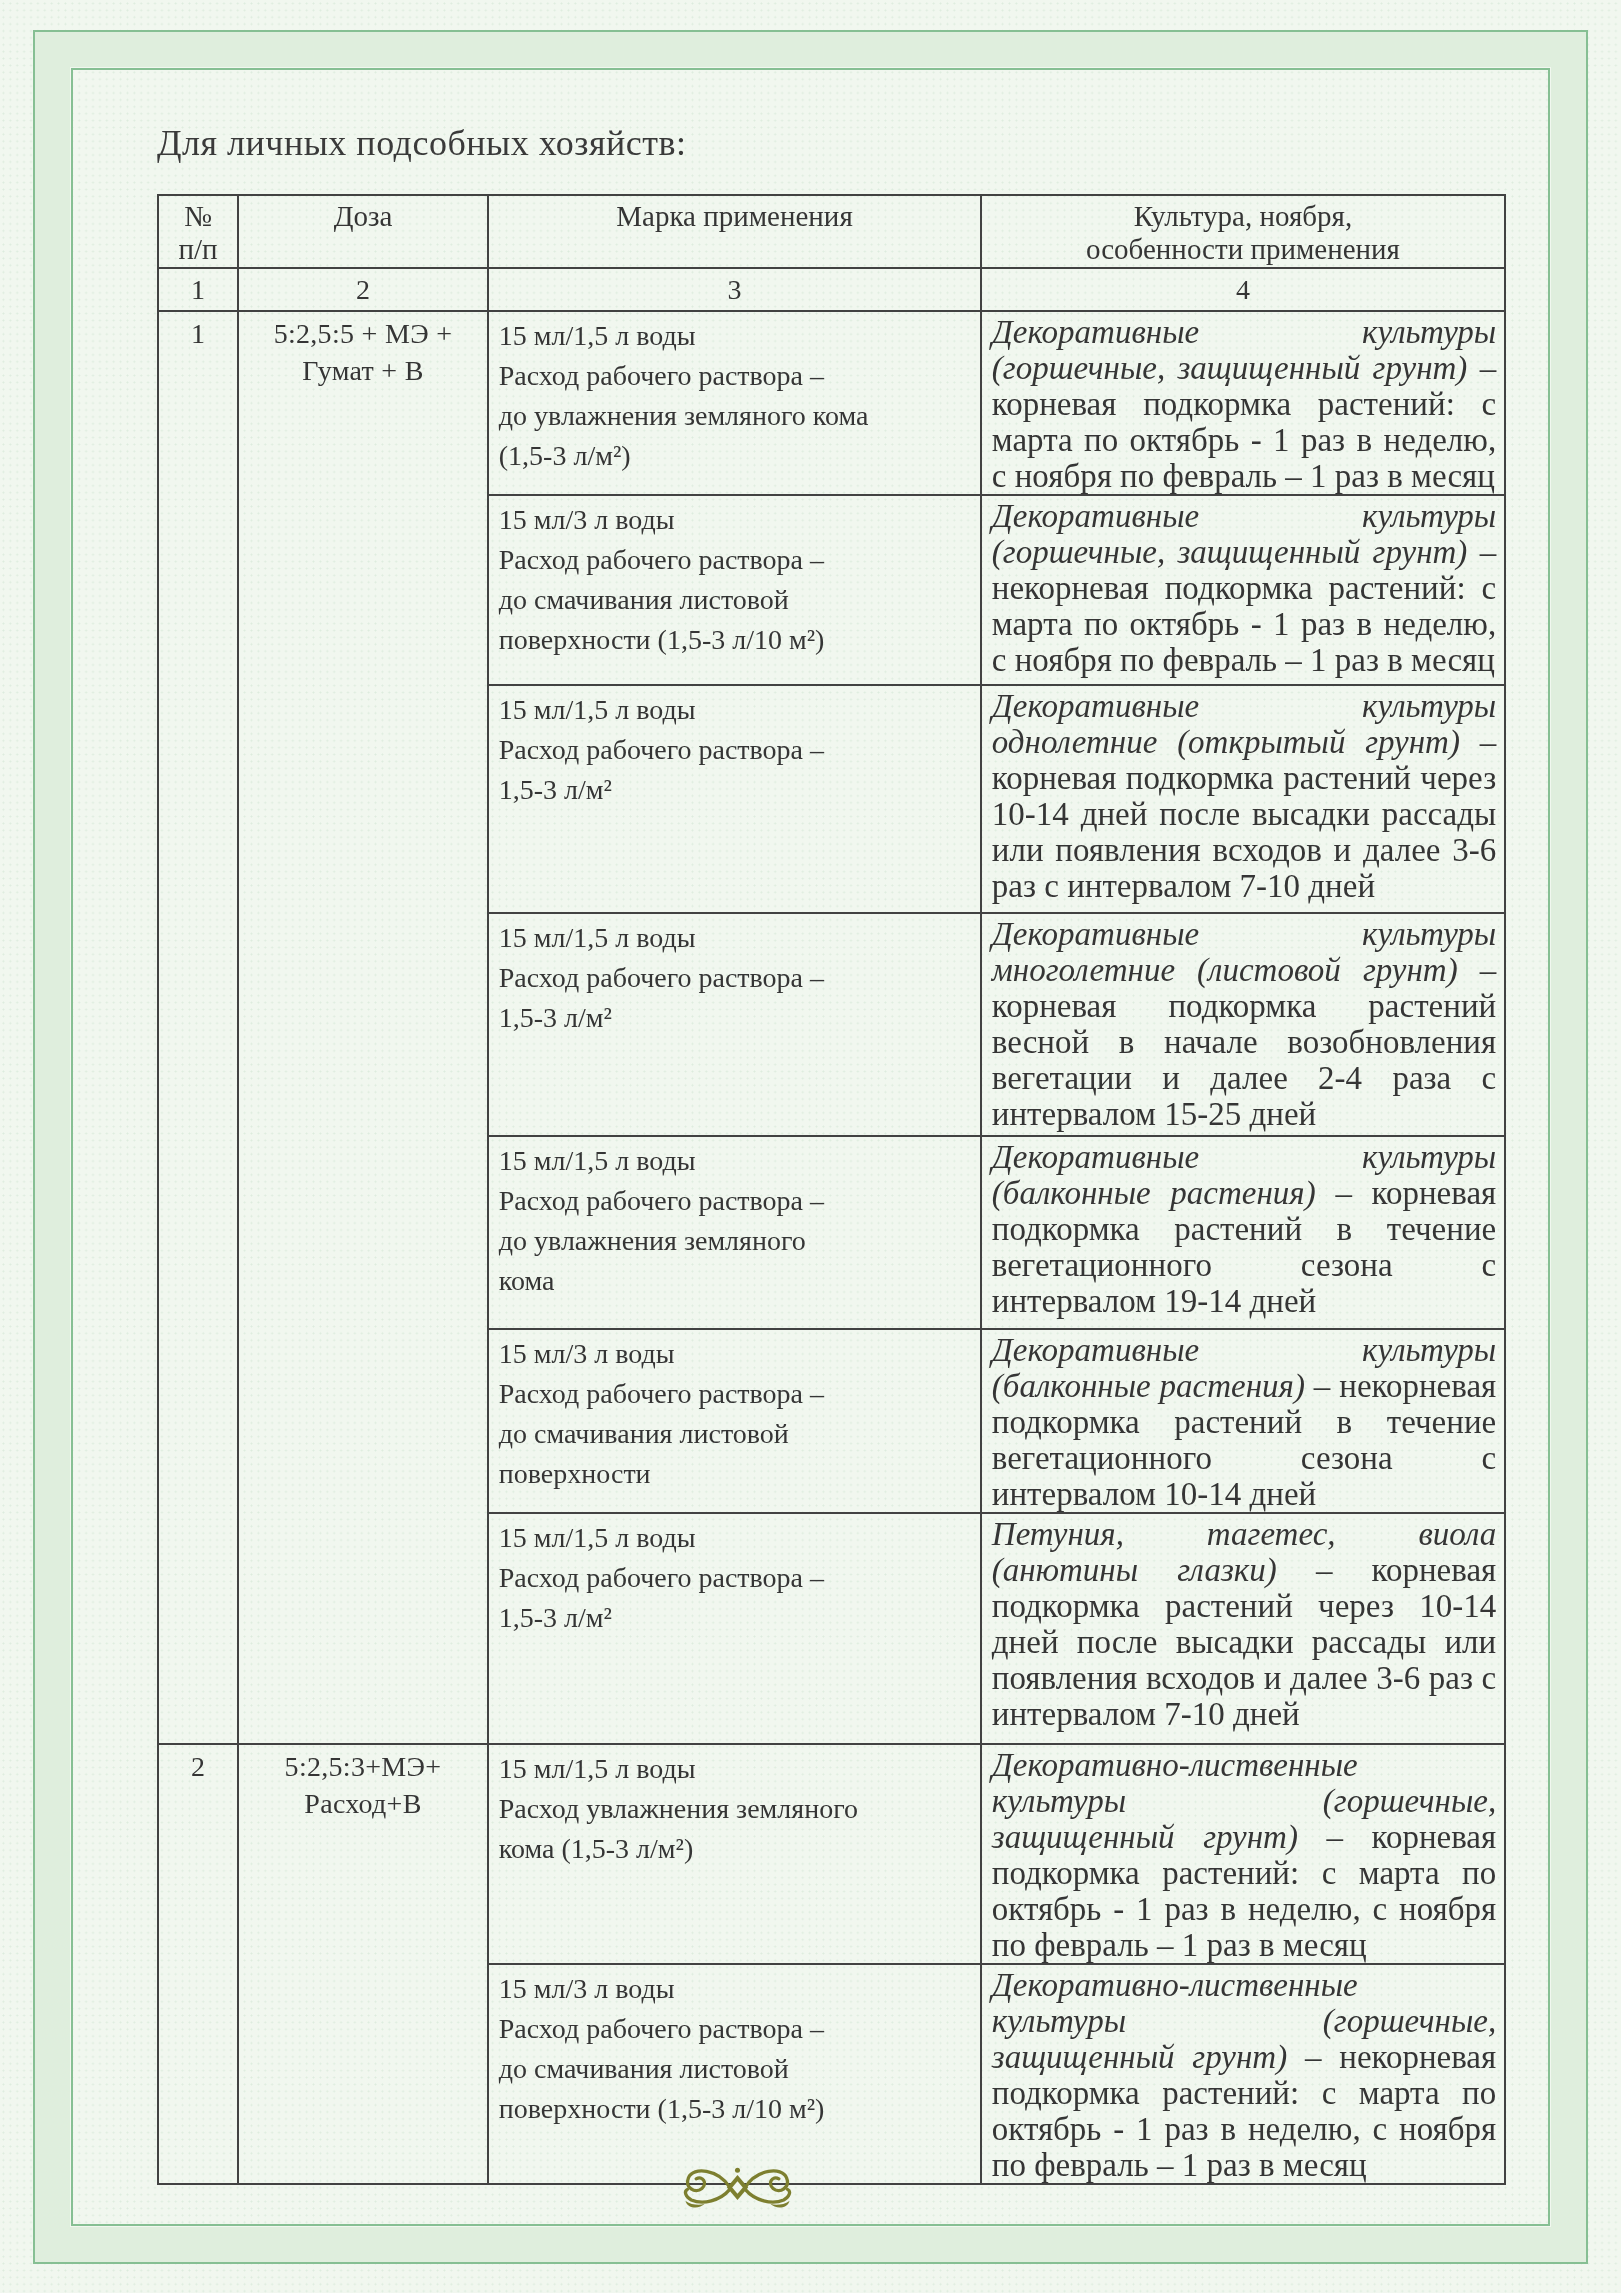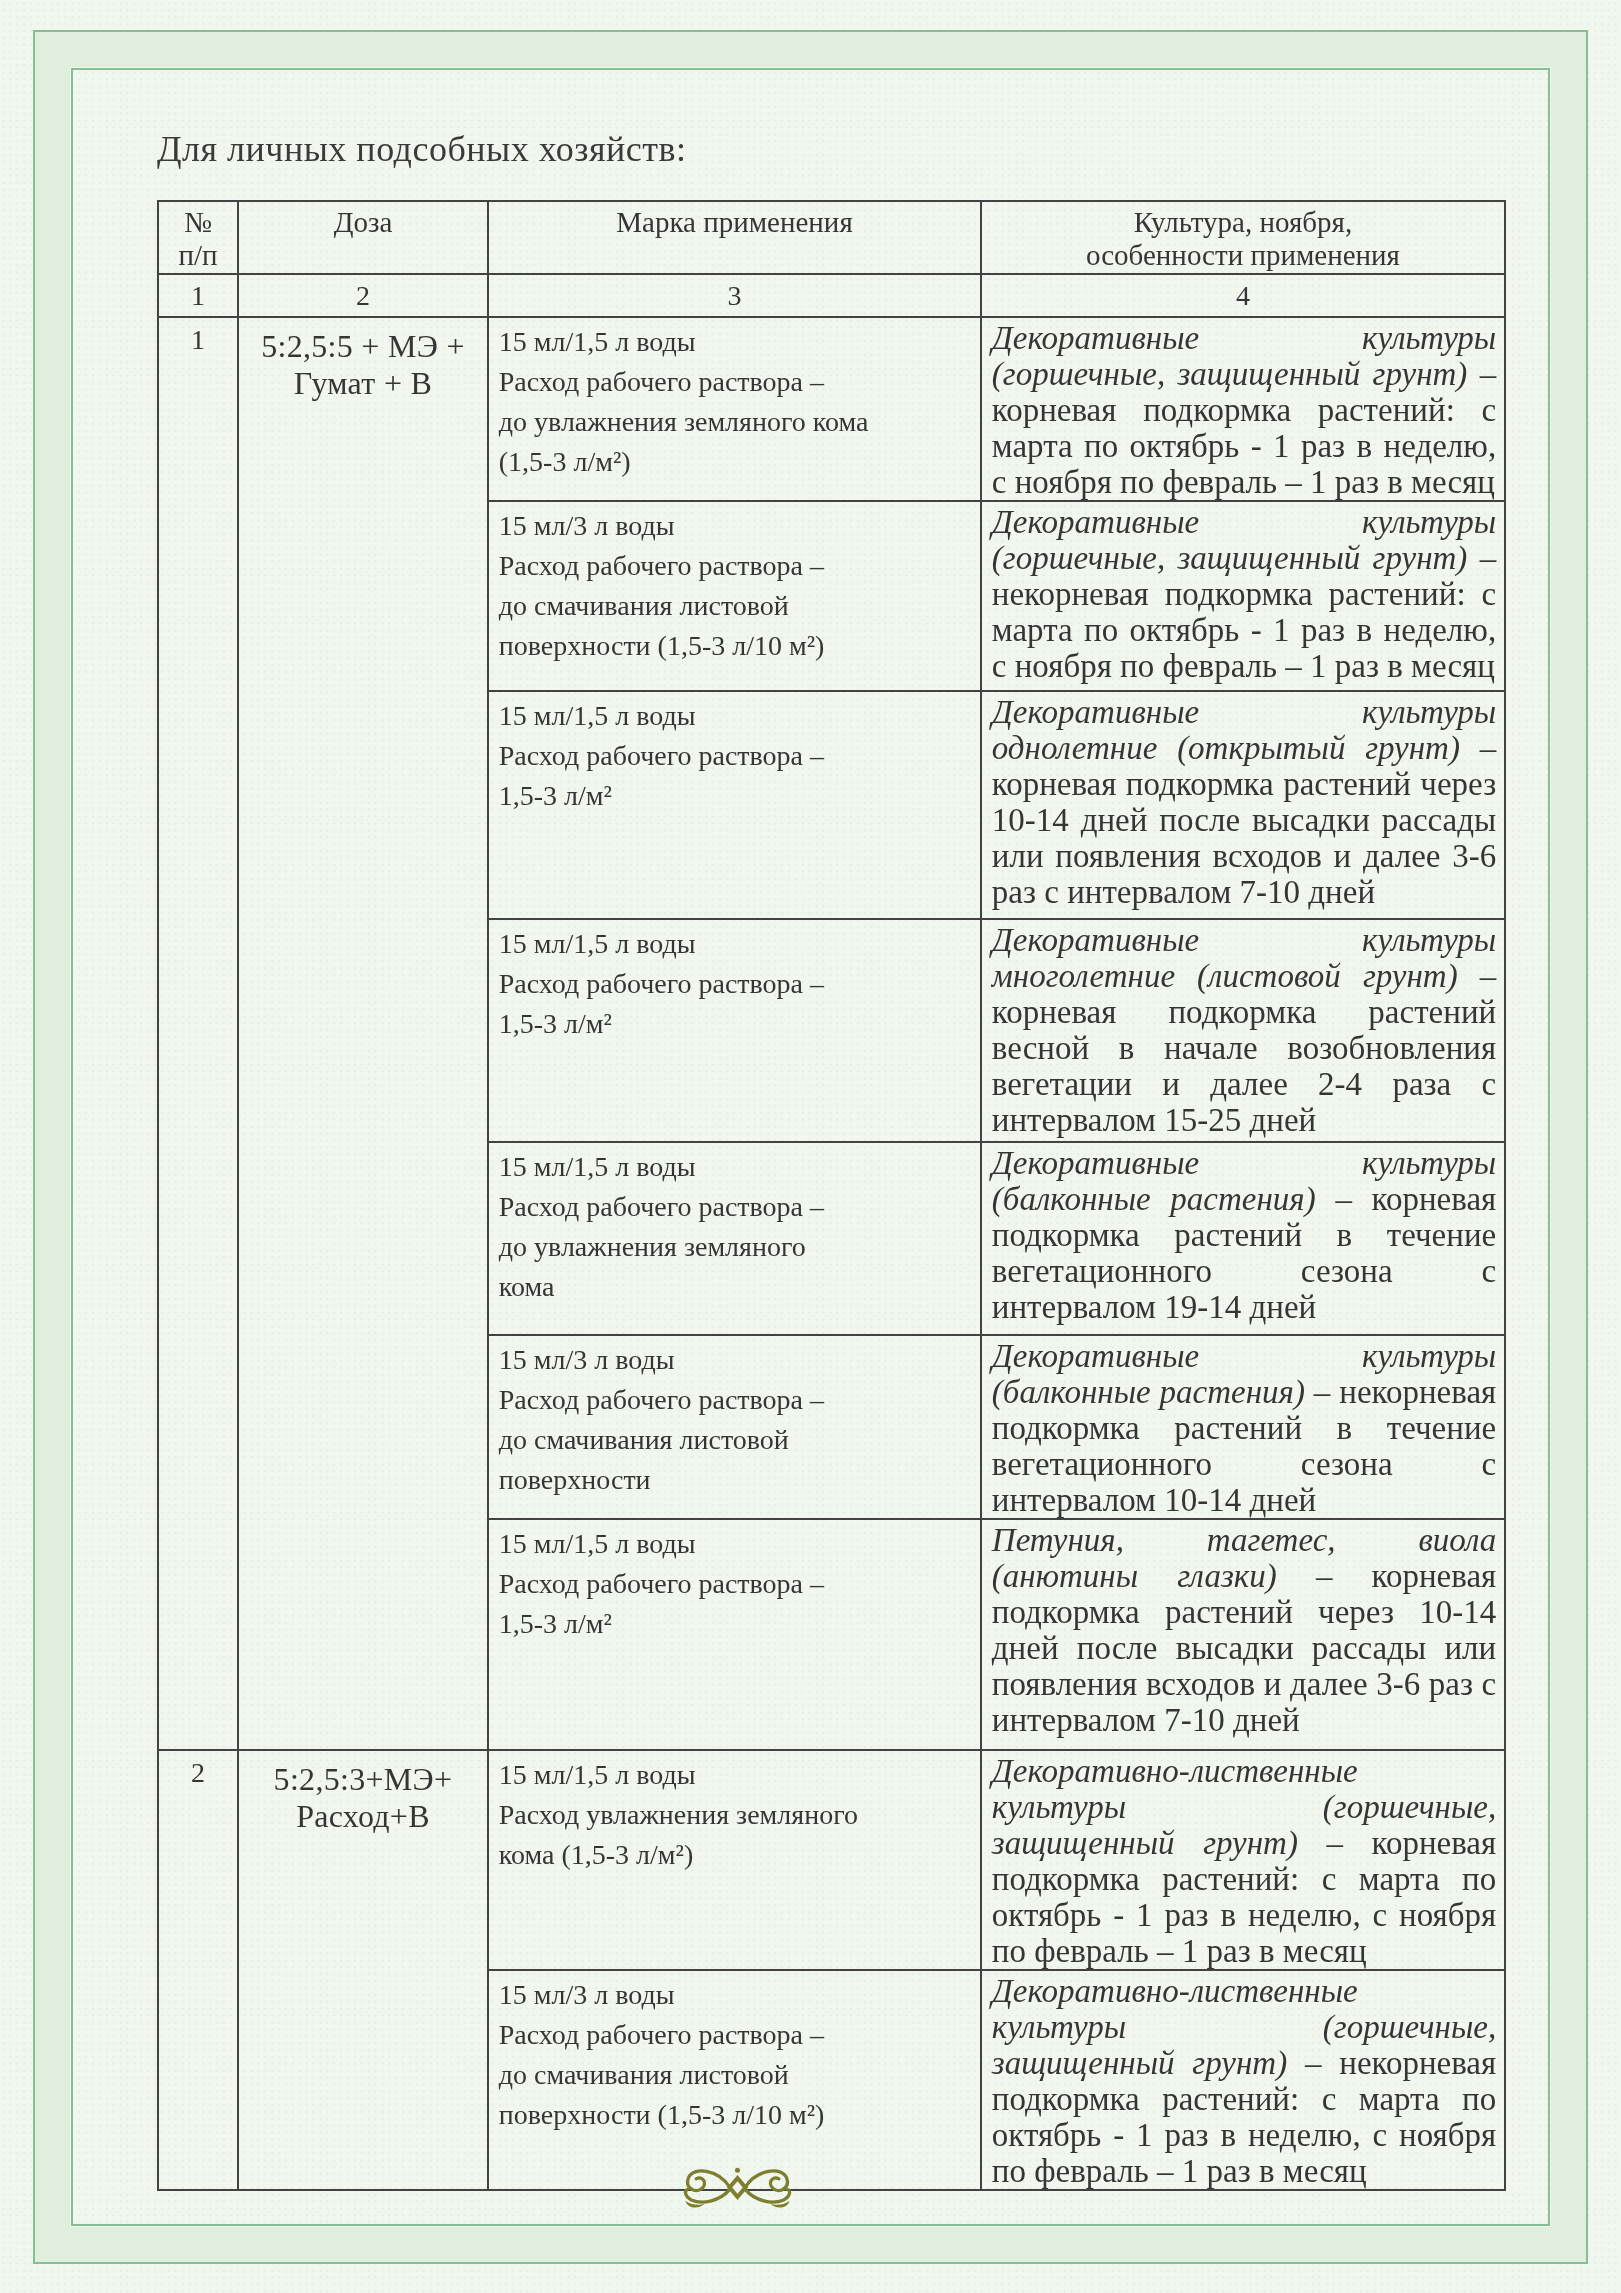--- a/index.html
+++ b/index.html
@@ -23,21 +23,21 @@
     position:absolute;left:33px;top:30px;right:33px;bottom:30px;
     border:2px solid #86bf93;
     pointer-events:none;
   }
   .frame-line-inner{
     position:absolute;left:71px;top:68px;right:71px;bottom:68px;
     border:2px solid #86bf93;
     pointer-events:none;
   }
   .content{
-    position:absolute;left:157px;top:128px;width:1350px;
+    position:absolute;left:157px;top:122px;width:1350px;
   }
   .title{
     font-size:36px;line-height:43px;font-weight:normal;
     margin:0 0 29px 0;color:#3a3a3a;letter-spacing:0.5px;
   }
   table.doc{
     border-collapse:collapse;table-layout:fixed;width:1348px;
   }
   table.doc td,table.doc th{
     border:2px solid #424242;
@@ -49,21 +49,21 @@
     text-align:center;font-size:29px;line-height:33px;
     padding-top:3.9px;white-space:pre-line;
   }
   .colnum{
     text-align:center;font-size:28px;line-height:39px;
   }
   .num-cell{
     text-align:center;font-size:28px;line-height:37px;padding-top:2.9px;
   }
   .brand-cell{
-    text-align:center;font-size:32px;line-height:37px;padding-top:10px;
+    text-align:center;font-size:28px;line-height:37px;padding-top:3px;
     white-space:pre-line;letter-spacing:0.3px;
   }
   .dose-cell{
     text-align:left;font-size:28px;line-height:40px;padding:3.9px 9.8px 0 9.8px;
     white-space:pre-line;
   }
   .culture-cell{
     text-align:justify;font-size:33px;line-height:36px;padding:2px 7.8px 0 9.8px;
   }
   .culture-cell em{font-style:italic;}

